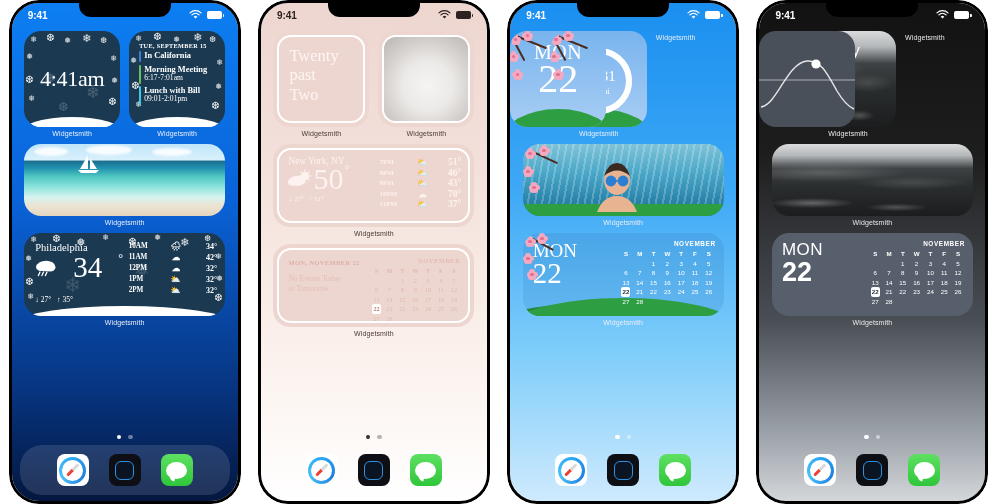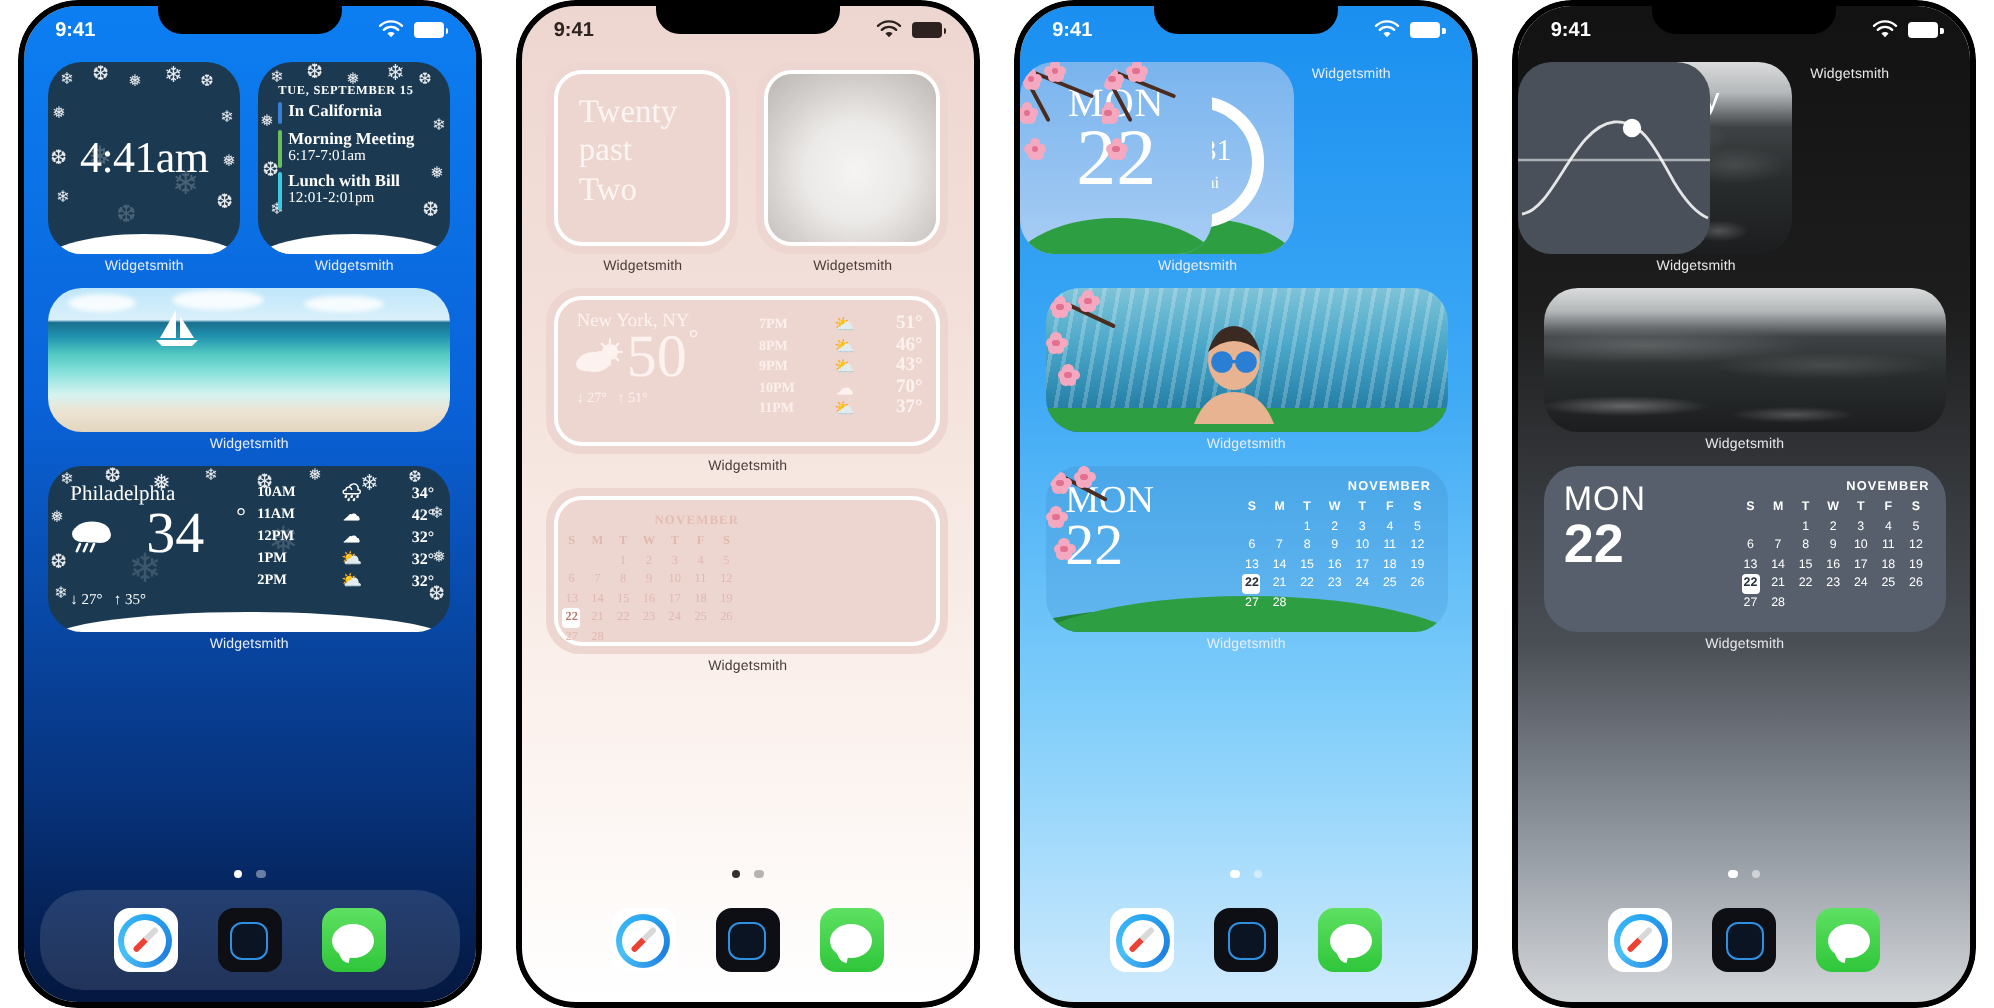--- a/index.html
+++ b/index.html
@@ -342,21 +342,21 @@
                     <div class="evbar" style="background:#6bbf59;height:19px"></div>
                     <div class="evtx">
                       <div class="ev-t">Morning Meeting</div>
                       <div class="ev-s">6:17-7:01am</div>
                     </div>
                   </div>
                   <div class="evt">
                     <div class="evbar" style="background:#3ec9e0;height:19px"></div>
                     <div class="evtx">
                       <div class="ev-t">Lunch with Bill</div>
-                      <div class="ev-s">12:01-2:01pm</div>
+                      <div class="ev-s">09:01-2:01pm</div>
                     </div>
                   </div>
                 </div>
                 <div class="snowdrift"></div>
               </div>
               <div class="wlabel lab-light">Widgetsmith</div>
             </div>
           </div>
 
           <div class="wcell" style="margin-top:4px">
@@ -565,20 +565,25 @@
                 </div>
               </div>
             </div>
             <div class="wlabel lab-dark">Widgetsmith</div>
           </div>
 
           <div class="wcell" style="margin-top:4px">
             <div class="wlg2">
               <div class="pkcal"></div>
               <div class="pkcal-in">
+                <div class="pkc-l">
+                  <div class="pkc-date">MON, NOVEMBER 22</div>
+                  <div class="pkc-note" style="white-space:pre-line">No Events Today
+or Tomorrow.</div>
+                </div>
                 <div class="pkc-r">
                   <div class="cal-month">NOVEMBER</div>
                   <div class="calgrid">
                     <div class="dow">S</div>
                     <div class="dow">M</div>
                     <div class="dow">T</div>
                     <div class="dow">W</div>
                     <div class="dow">T</div>
                     <div class="dow">F</div>
                     <div class="dow">S</div>

